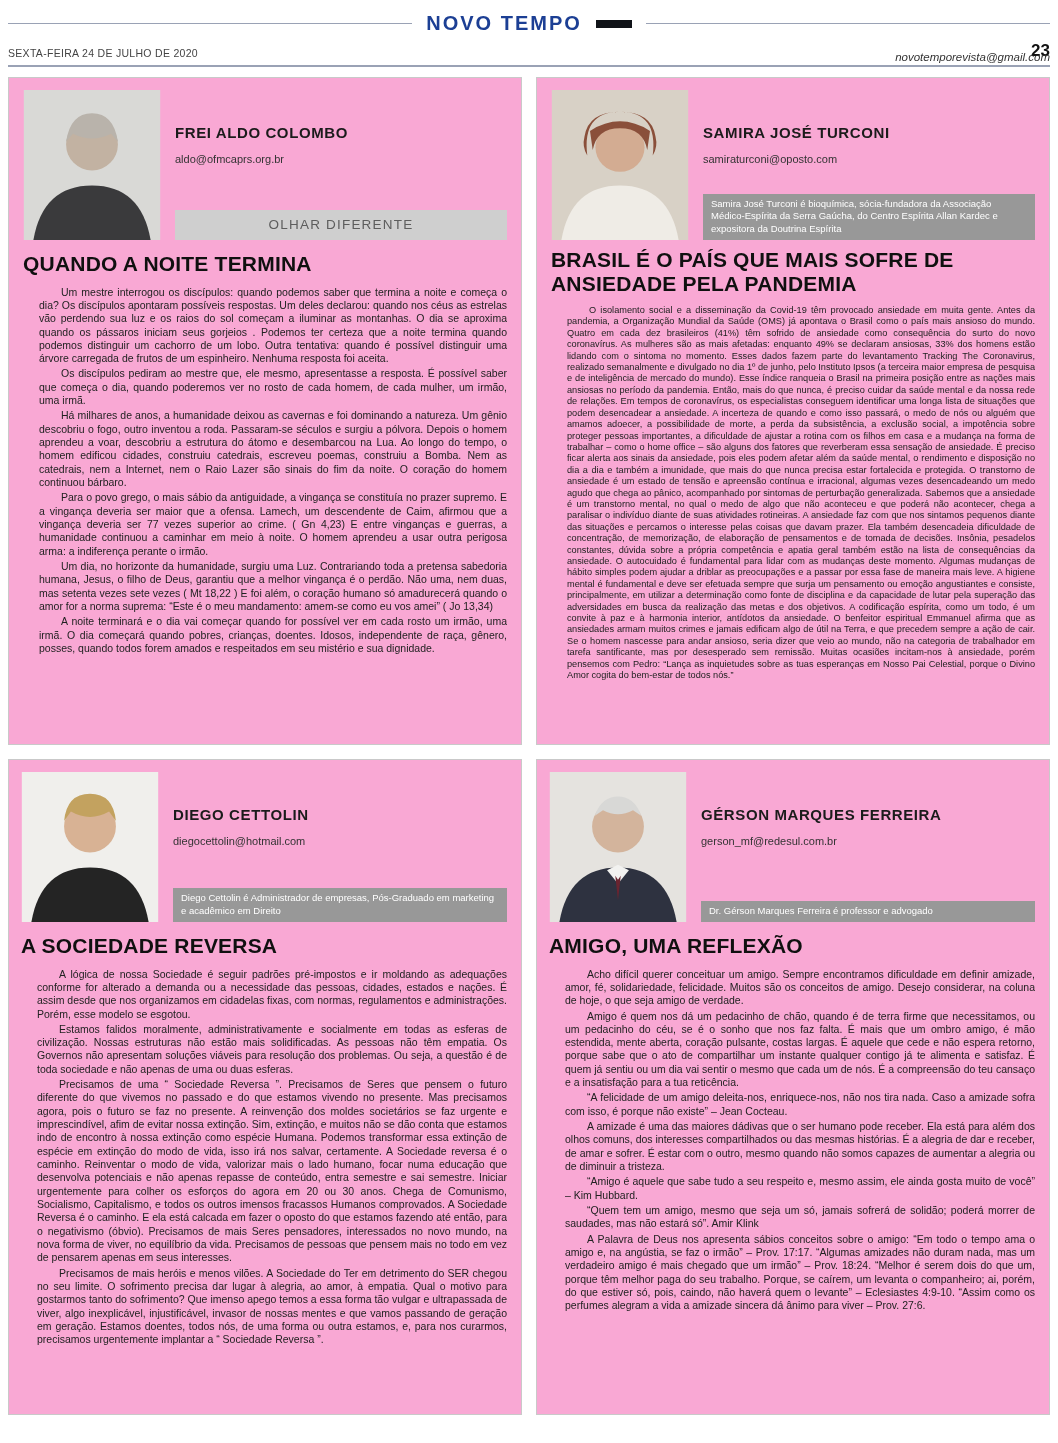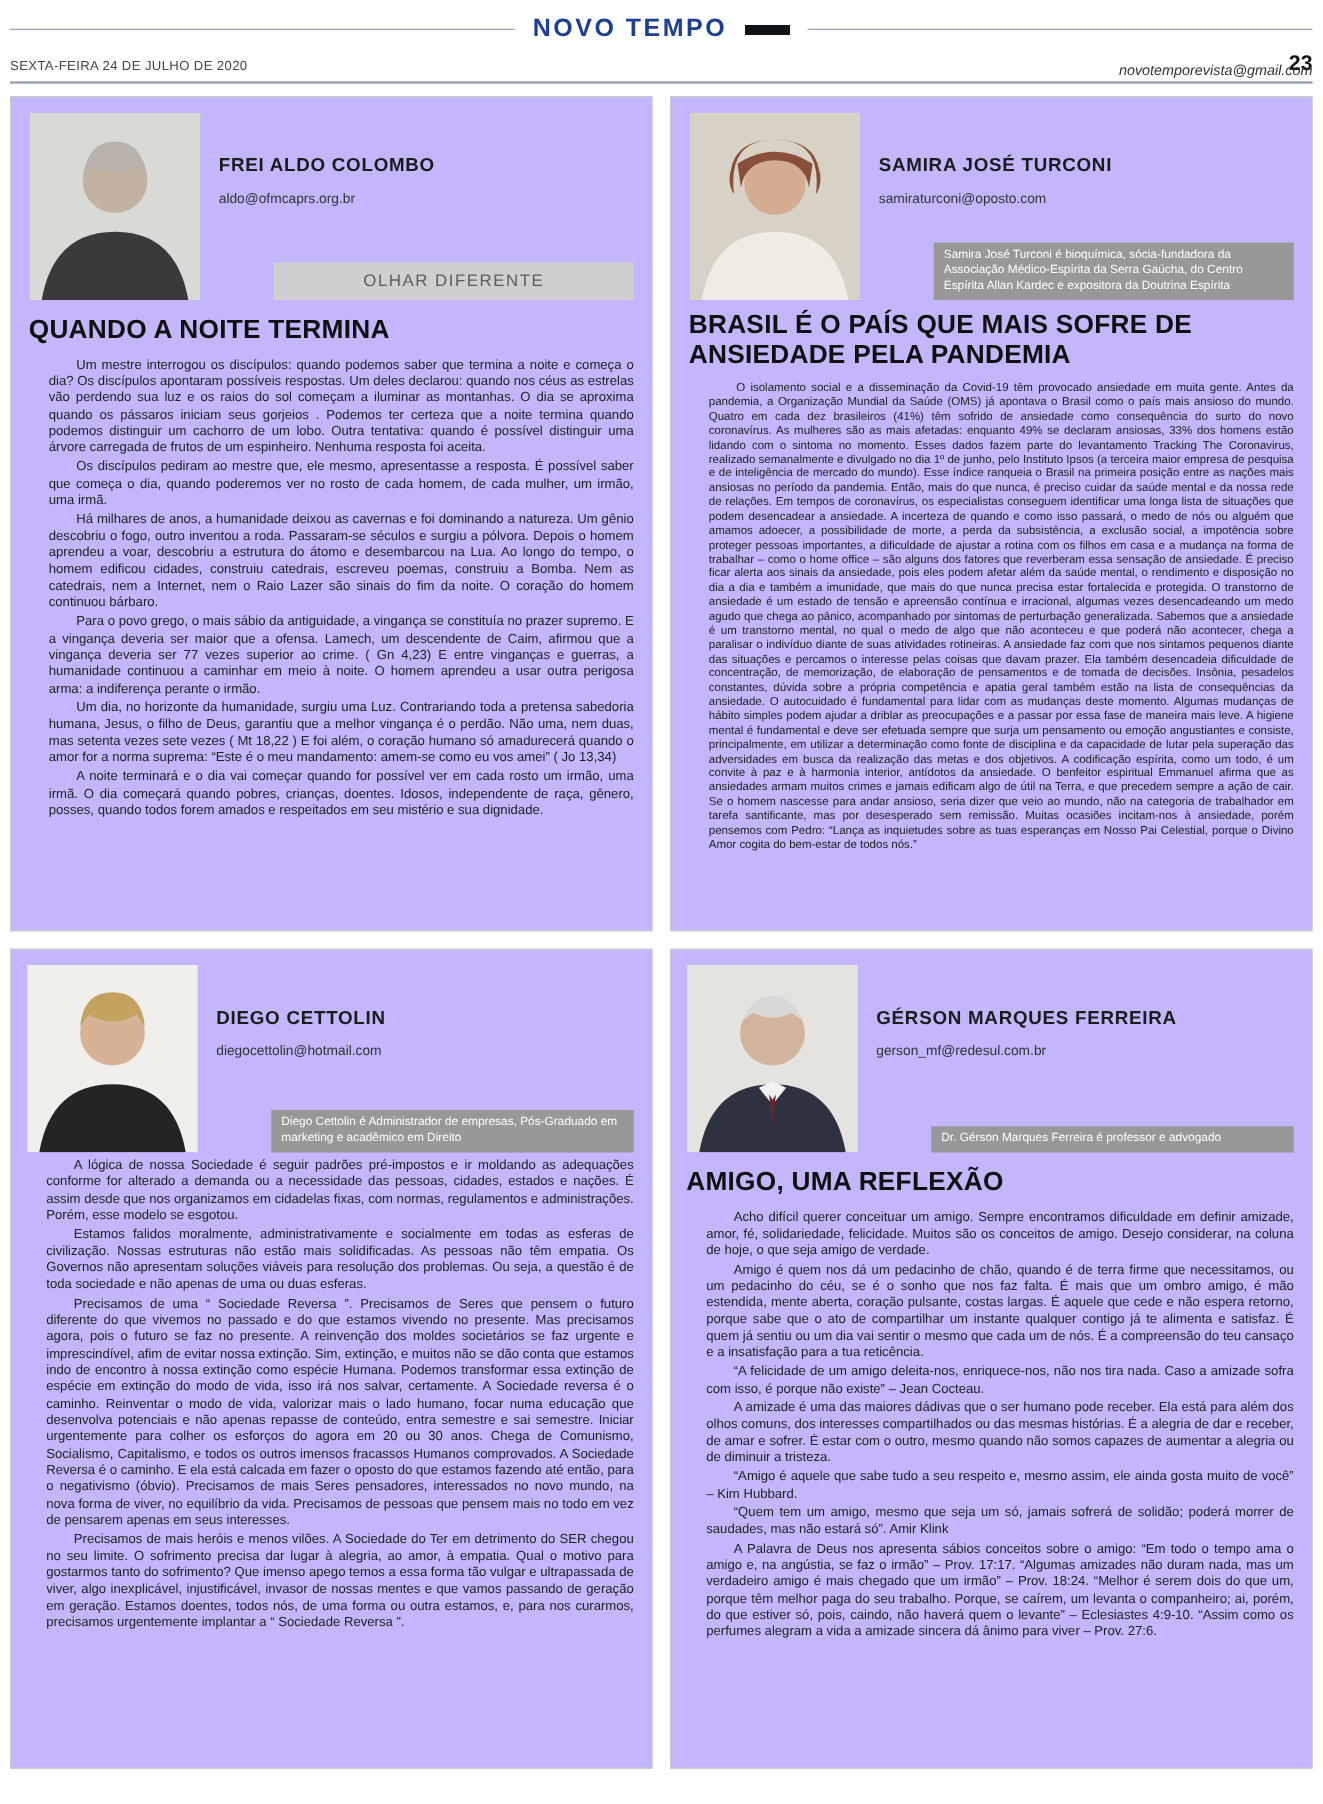--- a/index.html
+++ b/index.html
@@ -27,36 +27,36 @@
   .mast-email{
     position:absolute;left:0;right:0;text-align:right;
     font-style:italic;font-size:11.5px;color:#333;bottom:0;
   }
   .page-number{font-size:17px;font-weight:bold;color:#111;padding-bottom:2px;}
   .header-rule{height:2px;background:#9aa2b5;margin-top:2px;}
 
   
   .content{display:grid;grid-template-columns:1fr 1fr;gap:14px;padding:10px 8px 8px;}
   .article-box{
-    border:1px solid #c9c9c9;background:#c4b5fd;
+    border:1px solid #c9c9c9;background:#f9a8d4;
     padding:12px 14px;overflow:hidden;
   }
   .row1{height:668px;}
   .row2{height:656px;padding-left:12px;}
 
   
   .article-head{display:flex;gap:14px;min-height:150px;margin-bottom:4px;}
   .photo{width:138px;height:150px;flex:0 0 auto;overflow:hidden;}
   .photo svg{width:100%;height:100%;display:block;}
   .head-right{flex:1;display:flex;flex-direction:column;padding-top:34px;}
   .author-name{font-size:15px;font-weight:bold;letter-spacing:0.6px;color:#1b1b1b;margin:0;}
   .author-email{font-size:11px;color:#333;margin-top:12px;}
   .band{
     margin-top:auto;background:#989898;color:#fff;
-    font-size:9.5px;line-height:1.35;padding:4px 8px;margin-left:44px;
+    font-size:9.5px;line-height:1.35;padding:4px 8px;
   }
   .band.section{
     background:#cfcfcf;color:#5d5d5d;font-size:13.5px;letter-spacing:1.2px;
     text-align:center;padding:6px 8px;
   }
 
   
   .article-title{
     font-size:21px;font-weight:bold;color:#101010;line-height:1.12;
     margin:12px 0 10px;letter-spacing:0.2px;
@@ -145,20 +145,21 @@
           <path d="M31 36 q2 -20 19 -20 q17 0 19 20 l-5 -7 q-14 8 -28 0 z" fill="#c3a25f"></path>
           <path d="M7 110 q7 -40 43 -40 q36 0 43 40 z" fill="#242424"></path>
         </svg>
       </div>
       <div class="head-right">
         <h2 class="author-name">DIEGO CETTOLIN</h2>
         <div class="author-email">diegocettolin@hotmail.com</div>
         <div class="band">Diego Cettolin é Administrador de empresas, Pós-Graduado em marketing e acadêmico em Direito</div>
       </div>
     </div>
+    <h1 class="article-title">A SOCIEDADE REVERSA</h1>
     <div class="article-body">
       <p>A lógica de nossa Sociedade é seguir padrões pré-impostos e ir moldando as adequações conforme for alterado a demanda ou a necessidade das pessoas, cidades, estados e nações. É assim desde que nos organizamos em cidadelas fixas, com normas, regulamentos e administrações. Porém, esse modelo se esgotou.</p>
       <p>Estamos falidos moralmente, administrativamente e socialmente em todas as esferas de civilização. Nossas estruturas não estão mais solidificadas. As pessoas não têm empatia. Os Governos não apresentam soluções viáveis para resolução dos problemas. Ou seja, a questão é de toda sociedade e não apenas de uma ou duas esferas.</p>
       <p>Precisamos de uma “ Sociedade Reversa ”. Precisamos de Seres que pensem o futuro diferente do que vivemos no passado e do que estamos vivendo no presente. Mas precisamos agora, pois o futuro se faz no presente. A reinvenção dos moldes societários se faz urgente e imprescindível, afim de evitar nossa extinção. Sim, extinção, e muitos não se dão conta que estamos indo de encontro à nossa extinção como espécie Humana. Podemos transformar essa extinção de espécie em extinção do modo de vida, isso irá nos salvar, certamente. A Sociedade reversa é o caminho. Reinventar o modo de vida, valorizar mais o lado humano, focar numa educação que desenvolva potenciais e não apenas repasse de conteúdo, entra semestre e sai semestre. Iniciar urgentemente para colher os esforços do agora em 20 ou 30 anos. Chega de Comunismo, Socialismo, Capitalismo, e todos os outros imensos fracassos Humanos comprovados. A Sociedade Reversa é o caminho. E ela está calcada em fazer o oposto do que estamos fazendo até então, para o negativismo (óbvio). Precisamos de mais Seres pensadores, interessados no novo mundo, na nova forma de viver, no equilíbrio da vida. Precisamos de pessoas que pensem mais no todo em vez de pensarem apenas em seus interesses.</p>
       <p>Precisamos de mais heróis e menos vilões. A Sociedade do Ter em detrimento do SER chegou no seu limite. O sofrimento precisa dar lugar à alegria, ao amor, à empatia. Qual o motivo para gostarmos tanto do sofrimento? Que imenso apego temos a essa forma tão vulgar e ultrapassada de viver, algo inexplicável, injustificável, invasor de nossas mentes e que vamos passando de geração em geração. Estamos doentes, todos nós, de uma forma ou outra estamos, e, para nos curarmos, precisamos urgentemente implantar a “ Sociedade Reversa ”.</p>
     </div>
   </section>
 
   <section class="article-box row2 article--gerson">
     <div class="article-head">

